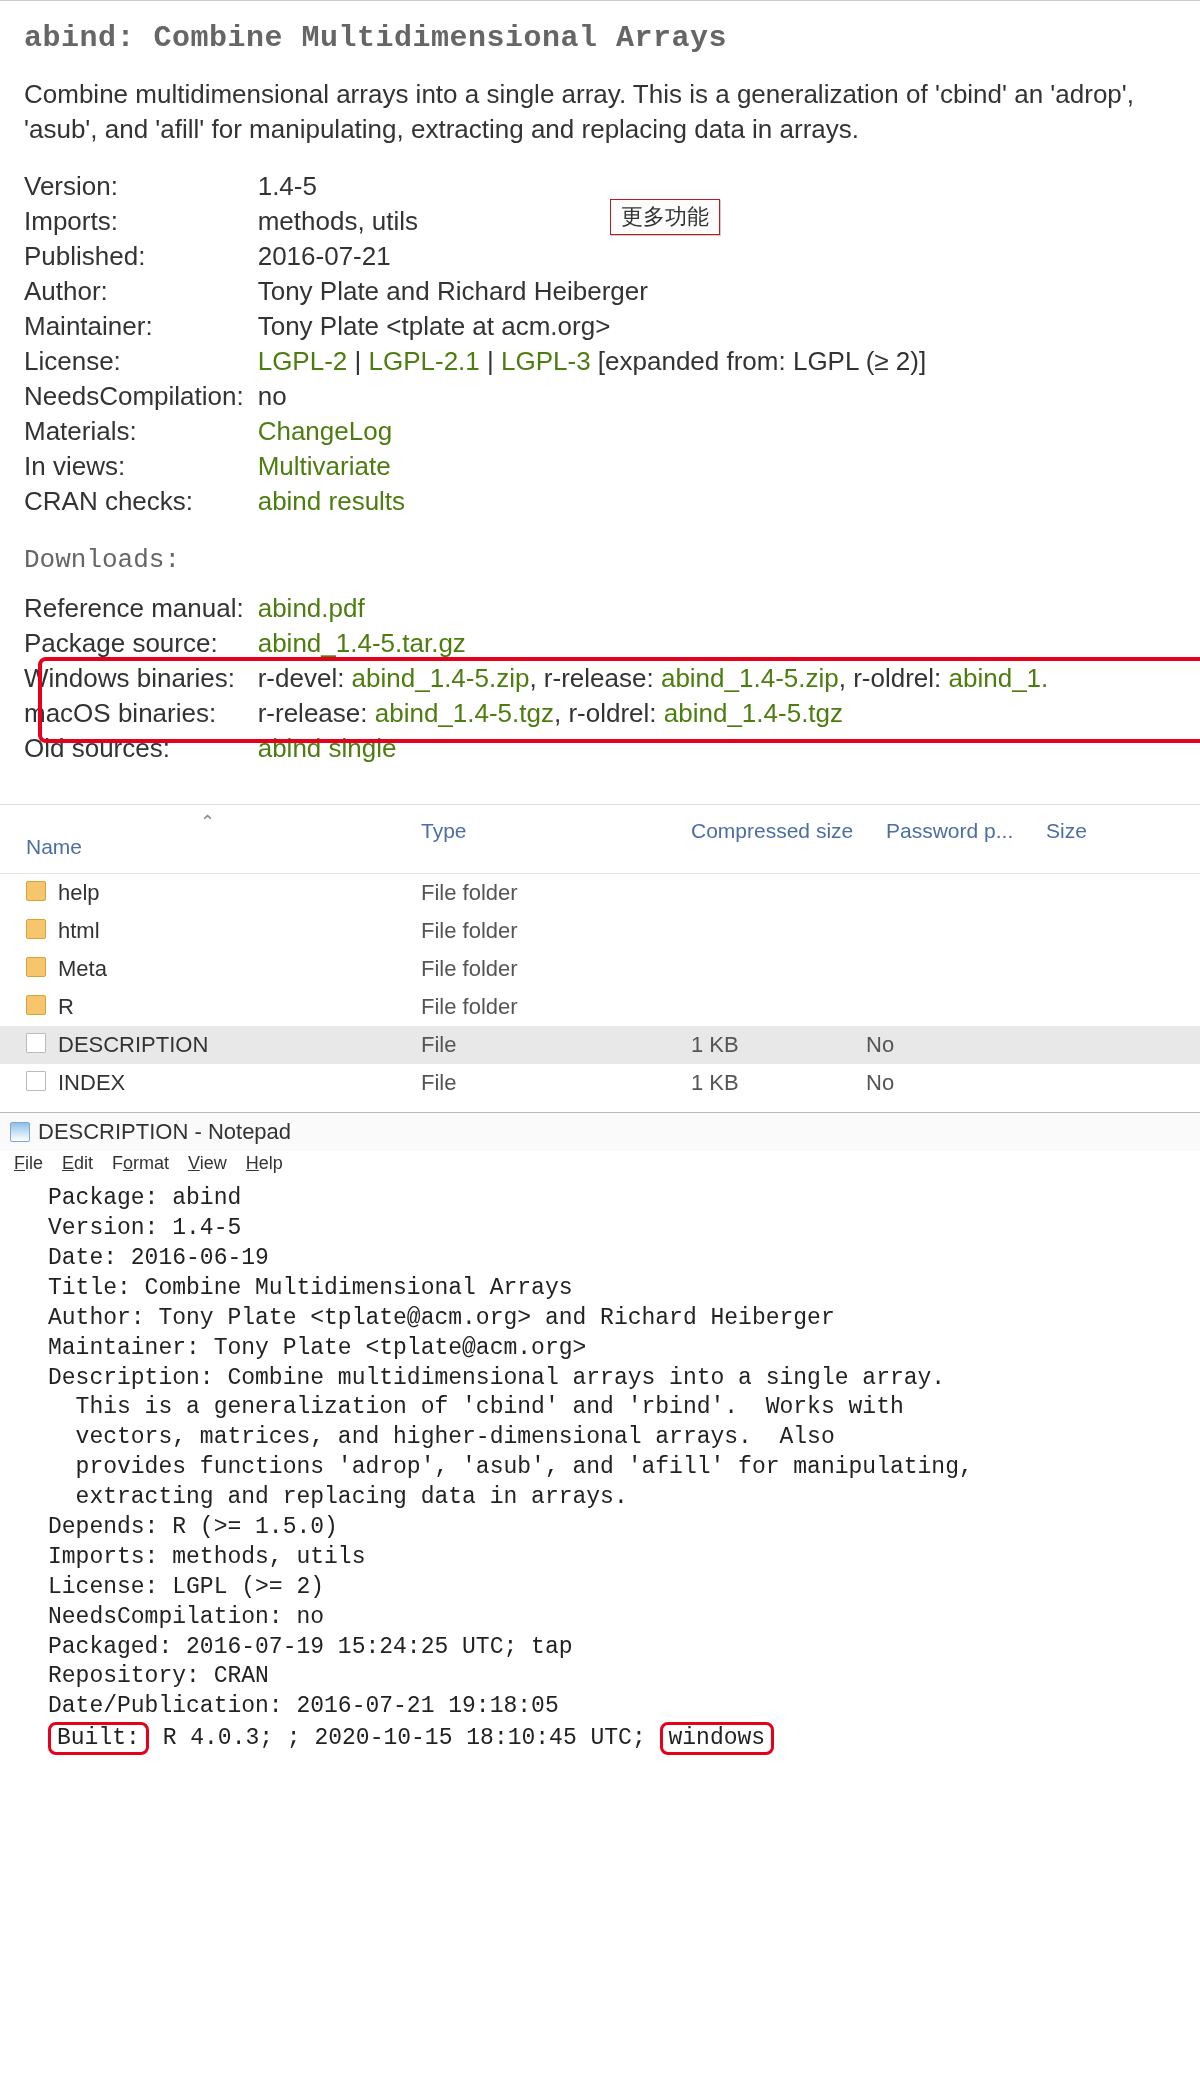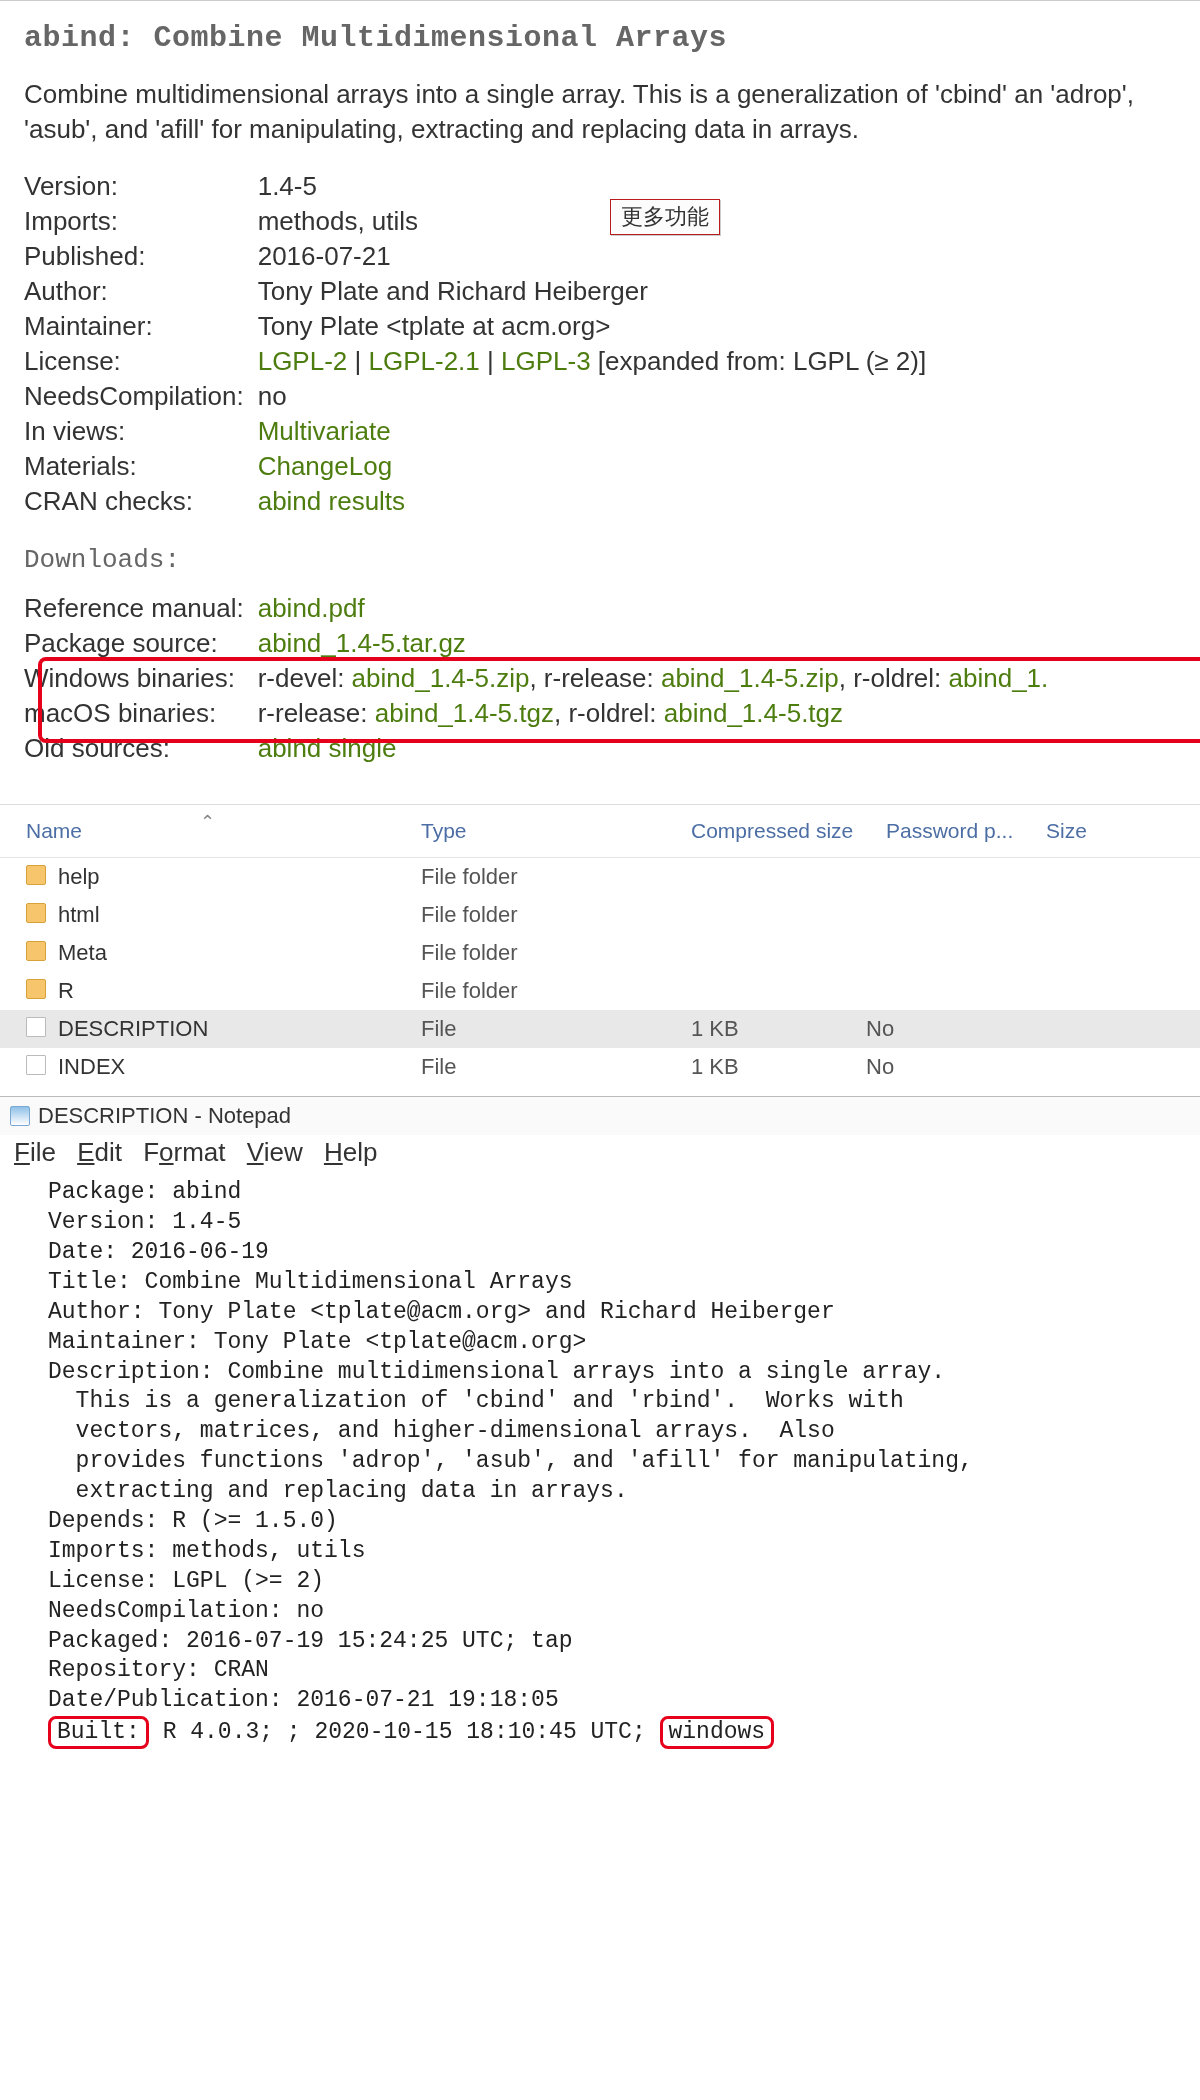--- a/index.html
+++ b/index.html
@@ -114,21 +114,21 @@
   }
   .notepad .np-icon {
     width:20px; height:20px;
     background:linear-gradient(#8fc0e8,#fff);
     border:1px solid #7aa9d4;
     border-radius:2px;
     display:inline-block;
   }
   .notepad .menubar {
     font-family: "Segoe UI", Arial, sans-serif;
-    font-size: 26px;
+    font-size: 18px;
     padding: 2px 10px 6px 14px;
     color:#333;
   }
   .notepad .menubar span { margin-right: 14px; }
   .notepad .menubar u { text-decoration: underline; }
   .notepad pre {
     padding: 4px 16px 12px 16px;
     font-family: Consolas, "Courier New", monospace;
     white-space: pre;
     line-height: 1.3;
@@ -178,26 +178,26 @@
           <td class="key">License:</td>
         <td>
           <a class="link">LGPL-2</a><span> | </span><a class="link">LGPL-2.1</a><span> | </span><a class="link">LGPL-3</a><span> [expanded from: LGPL (≥ 2)]</span>
         </td>
         </tr>
     <tr>
           <td class="key">NeedsCompilation:</td>
         <td>no</td>
         </tr>
     <tr>
+          <td class="key">Materials:</td>
+        <td><a class="link">ChangeLog</a></td>
+        </tr>
+    <tr>
           <td class="key">In views:</td>
         <td><a class="link">Multivariate</a></td>
-        </tr>
-    <tr>
-          <td class="key">Materials:</td>
-        <td><a class="link">ChangeLog</a></td>
         </tr>
     <tr>
           <td class="key">CRAN checks:</td>
         <td><a class="link">abind results</a></td>
         </tr>
   </tbody>
     </table>
 
   <div class="dl-heading">Downloads:</div>
 
@@ -230,21 +230,21 @@
           </tr>
     </tbody>
       </table>
     <div class="redbox" style="top:66px;"></div>
   </div>
 </div>
 
 <div class="explorer">
   <div class="cols">
     <span class="sort-caret">⌃</span>
-    <span style="width:395px;">Name</span>
+    <span style="width:395px;margin-top:16px;">Name</span>
     <span style="width:270px;">Type</span>
     <span style="width:195px;">Compressed size</span>
     <span style="width:160px;">Password p...</span>
     <span>Size</span>
   </div>
   <div id="explorer-rows">
       <div class="row">
         <span class="c-name"><span class="folder-icon"></span>help</span>
         <span class="c-type">File folder</span>
         <span class="c-size"></span>

